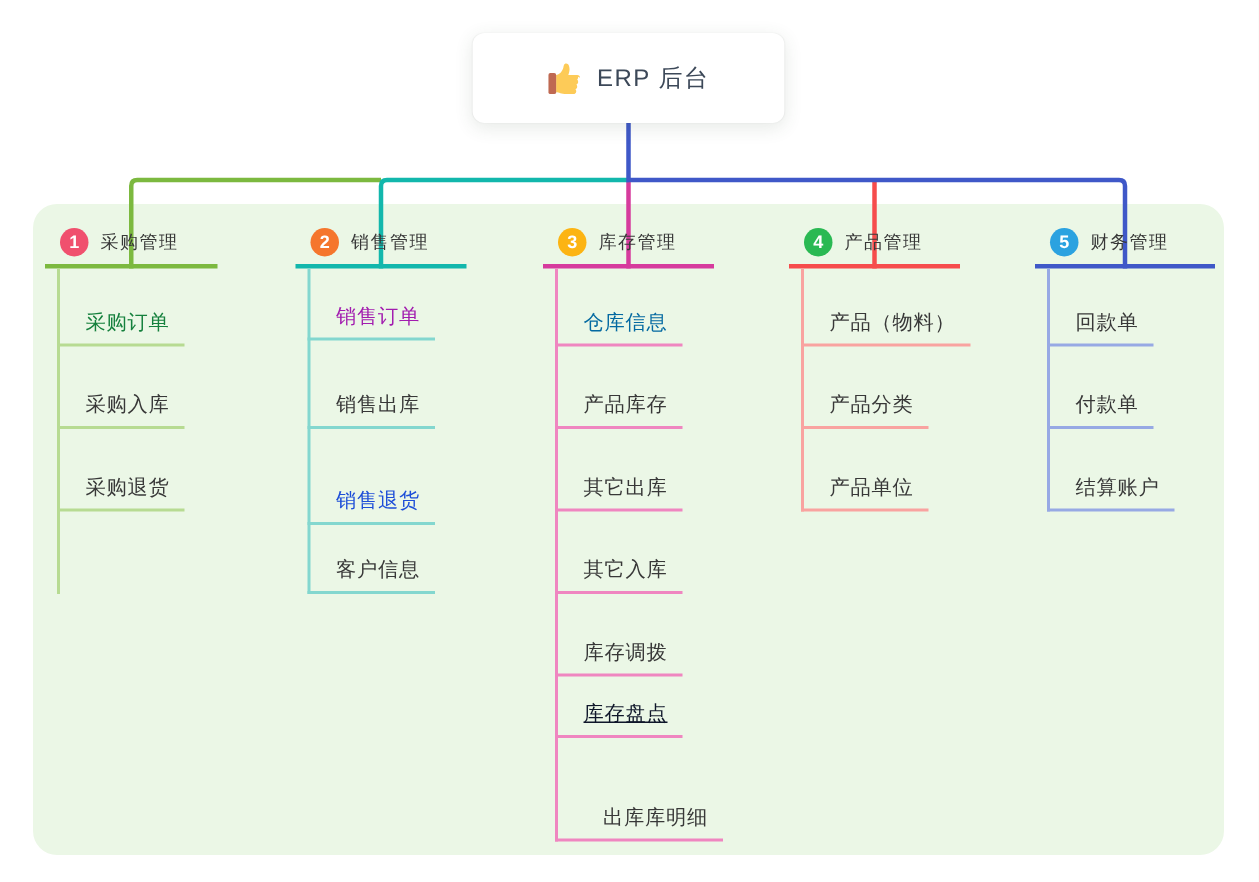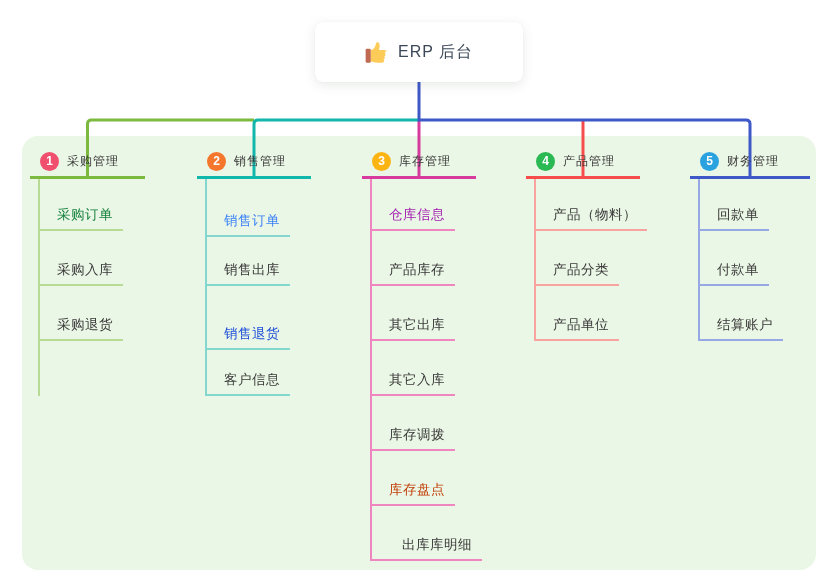--- a/index.html
+++ b/index.html
@@ -77,37 +77,37 @@
         <div class="sub-item" style="top: 59px; border-bottom-color: rgb(183, 219, 146); color: #15803d;">采购订单</div>
         <div class="sub-item" style="top: 114px; border-bottom-color: rgb(183, 219, 146); color: rgb(56, 56, 56);">采购入库</div>
         <div class="sub-item" style="top: 169px; border-bottom-color: rgb(183, 219, 146); color: rgb(56, 56, 56);">采购退货</div>
       </div>
       <div class="branch-col" style="left: 197px; width: 114px;">
         <div class="branch-header" style="border-bottom-color: rgb(18, 183, 172);">
           <span class="badge" style="background: rgb(245, 118, 45); color: rgb(255, 255, 255);">2</span>
           <span class="branch-label" style="color: rgb(56, 56, 56);">销售管理</span>
         </div>
         <div class="stem" style="background: rgb(131, 215, 207); height: 217px;"></div>
-        <div class="sub-item" style="top: 65px; border-bottom-color: rgb(131, 215, 207); color: #3b82f6;">销售订单</div>
+        <div class="sub-item" style="top: 55px; border-bottom-color: rgb(131, 215, 207); color: #a21caf;">销售订单</div>
         <div class="sub-item" style="top: 114px; border-bottom-color: rgb(131, 215, 207); color: rgb(56, 56, 56);">销售出库</div>
         <div class="sub-item" style="top: 178px; border-bottom-color: rgb(131, 215, 207); color: #1d4ed8;">销售退货</div>
         <div class="sub-item" style="top: 224px; border-bottom-color: rgb(131, 215, 207); color: rgb(56, 56, 56);">客户信息</div>
       </div>
       <div class="branch-col" style="left: 362px; width: 114px;">
         <div class="branch-header" style="border-bottom-color: rgb(214, 59, 157);">
           <span class="badge" style="background: rgb(252, 180, 19); color: rgb(255, 255, 255);">3</span>
           <span class="branch-label" style="color: rgb(56, 56, 56);">库存管理</span>
         </div>
         <div class="stem" style="background: rgb(239, 134, 192); height: 382px;"></div>
-        <div class="sub-item" style="top: 59px; border-bottom-color: rgb(239, 134, 192); color: #a21caf;">仓库信息</div>
+        <div class="sub-item" style="top: 59px; border-bottom-color: rgb(239, 134, 192); color: #0369a1;">仓库信息</div>
         <div class="sub-item" style="top: 114px; border-bottom-color: rgb(239, 134, 192); color: rgb(56, 56, 56);">产品库存</div>
         <div class="sub-item" style="top: 169px; border-bottom-color: rgb(239, 134, 192); color: rgb(56, 56, 56);">其它出库</div>
         <div class="sub-item" style="top: 224px; border-bottom-color: rgb(239, 134, 192); color: rgb(56, 56, 56);">其它入库</div>
         <div class="sub-item" style="top: 279px; border-bottom-color: rgb(239, 134, 192); color: rgb(56, 56, 56);">库存调拨</div>
-        <div class="sub-item" style="top: 334px; border-bottom-color: rgb(239, 134, 192); color: #c2410c;">库存盘点</div>
+        <div class="sub-item" style="top: 320px; border-bottom-color: rgb(239, 134, 192); color: #0f172a; text-decoration: underline;">库存盘点</div>
         <div class="sub-item" style="top: 389px; border-bottom-color: rgb(239, 134, 192); color: rgb(56, 56, 56); padding-left: 32px;">出库库明细</div>
       </div>
       <div class="branch-col" style="left: 526px; width: 114px;">
         <div class="branch-header" style="border-bottom-color: rgb(246, 76, 76);">
           <span class="badge" style="background: rgb(42, 185, 83); color: rgb(255, 255, 255);">4</span>
           <span class="branch-label" style="color: rgb(56, 56, 56);">产品管理</span>
         </div>
         <div class="stem" style="background: rgb(249, 163, 160); height: 162px;"></div>
         <div class="sub-item" style="top: 59px; border-bottom-color: rgb(249, 163, 160); color: rgb(56, 56, 56);">产品（物料）</div>
         <div class="sub-item" style="top: 114px; border-bottom-color: rgb(249, 163, 160); color: rgb(56, 56, 56);">产品分类</div>

